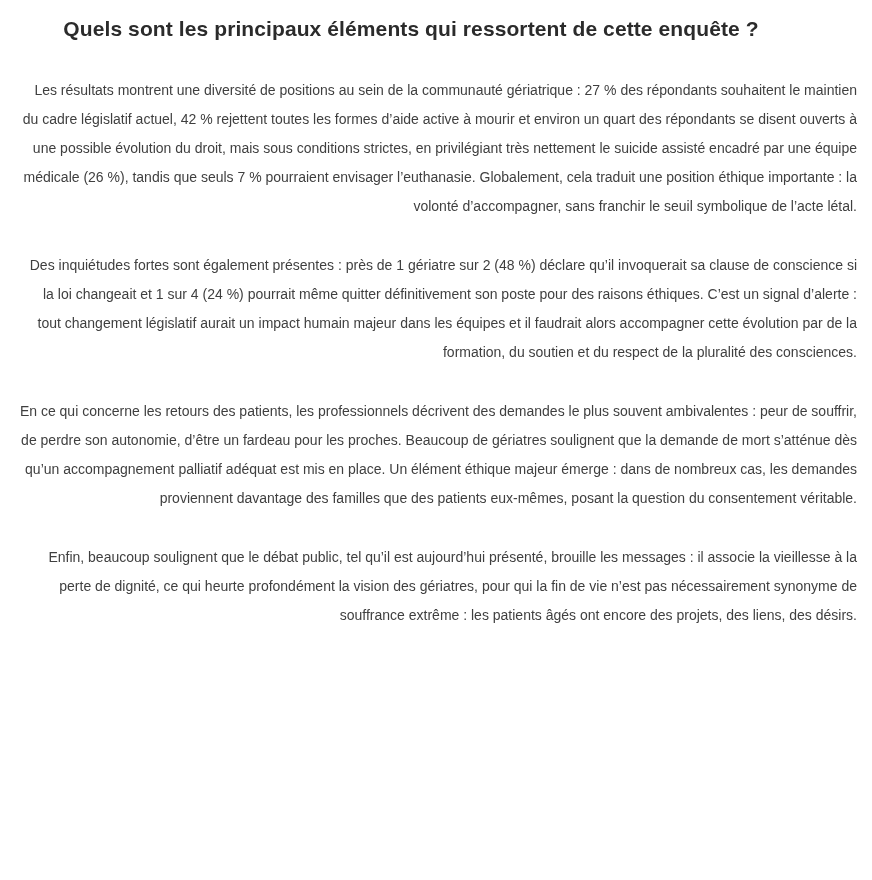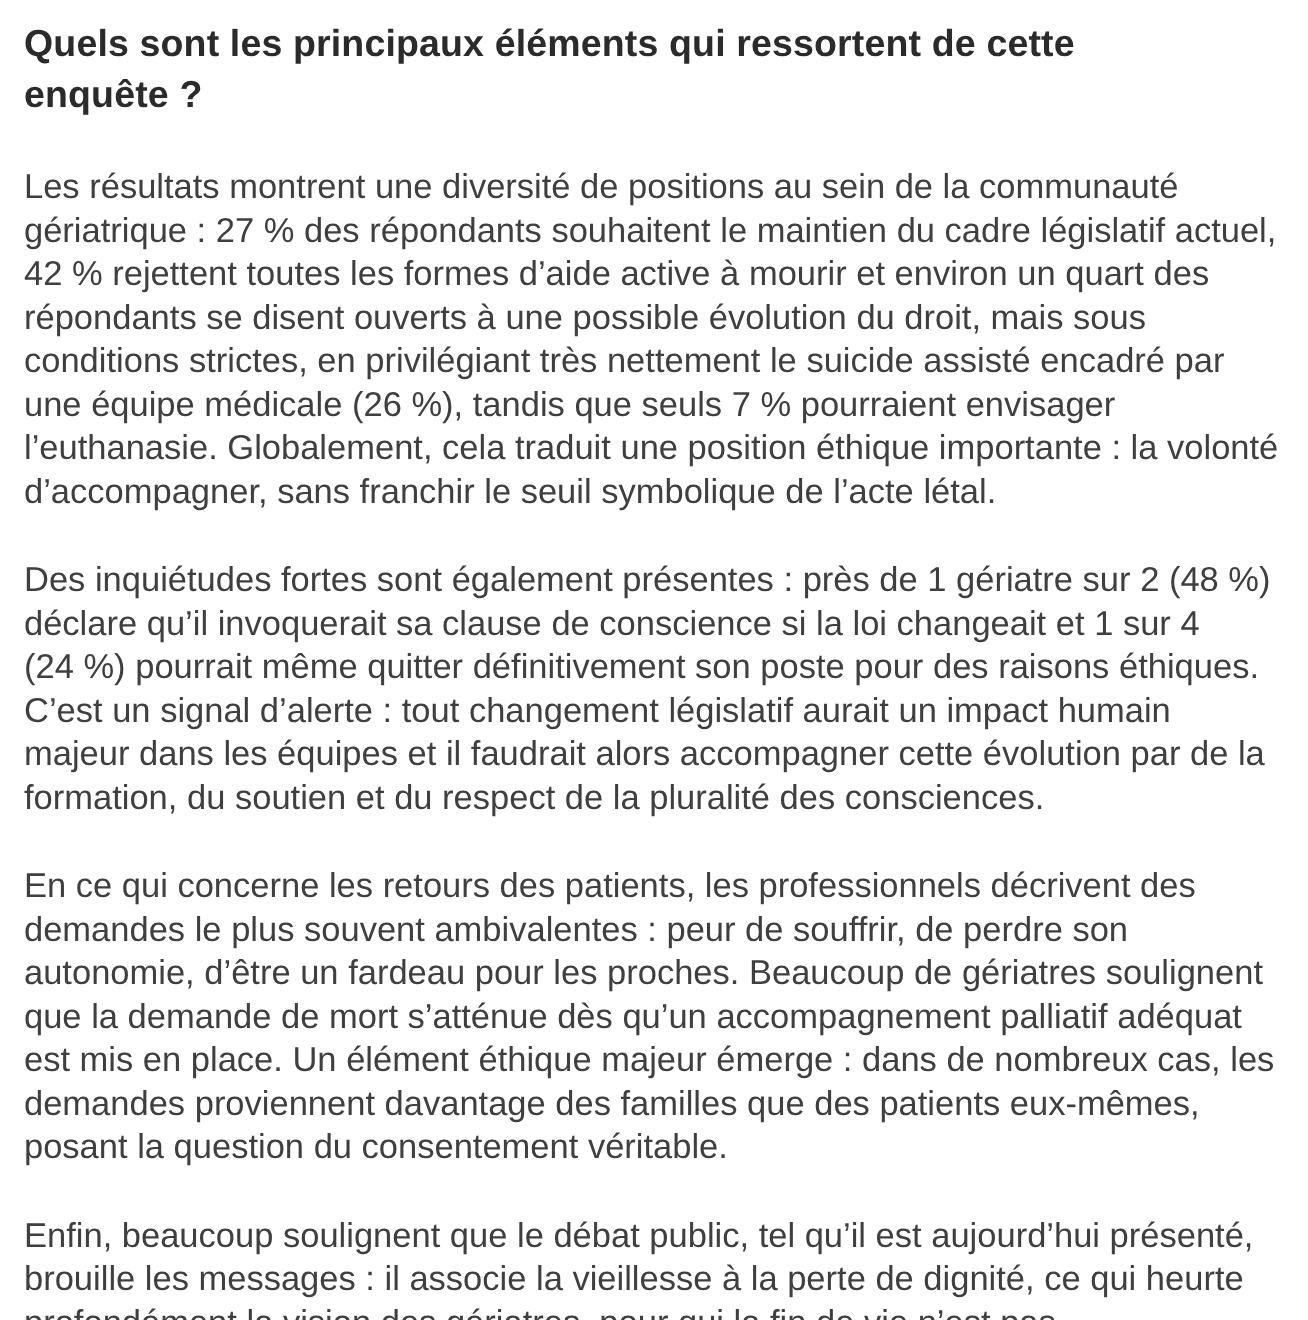--- a/index.html
+++ b/index.html
@@ -13,35 +13,36 @@
     height: 880px;
     padding: 12px 15px 0 16px;
     background: #ffffff;
     overflow: hidden;
     font-family: "Liberation Sans", "DejaVu Sans", sans-serif;
     -webkit-font-smoothing: antialiased;
   }
   .question-heading {
     margin: 0 0 30px 0;
     max-width: 790px;
-    font-size: 25px;
+    font-size: 21px;
     font-weight: 700;
     line-height: 34px;
     letter-spacing: 0.1px;
     color: #2b2b2b;
+    text-align: center;
   }
   .body-paragraph {
     margin: 0 0 30px 0;
     max-width: 841px;
-    font-size: 23px;
+    font-size: 14px;
     font-weight: 400;
     line-height: 29px;
     letter-spacing: 0px;
     color: #3f3f3f;
-    text-align: left;
+    text-align: right;
   }
 </style>
 </head>
 <body>
 
 <div class="page">
   <h1 class="question-heading">Quels sont les principaux éléments qui ressortent de cette enquête&nbsp;?</h1>
 
   <p class="body-paragraph">Les résultats montrent une diversité de positions au sein de la communauté gériatrique&nbsp;: 27&nbsp;% des répondants souhaitent le maintien du cadre législatif actuel, 42&nbsp;% rejettent toutes les formes d’aide active à mourir et environ un quart des répondants se disent ouverts à une possible évolution du droit, mais sous conditions strictes, en privilégiant très nettement le suicide assisté encadré par une équipe médicale (26&nbsp;%), tandis que seuls 7&nbsp;% pourraient envisager l’euthanasie. Globalement, cela traduit une position éthique importante&nbsp;: la volonté d’accompagner, sans franchir le seuil symbolique de l’acte létal.</p>
 

